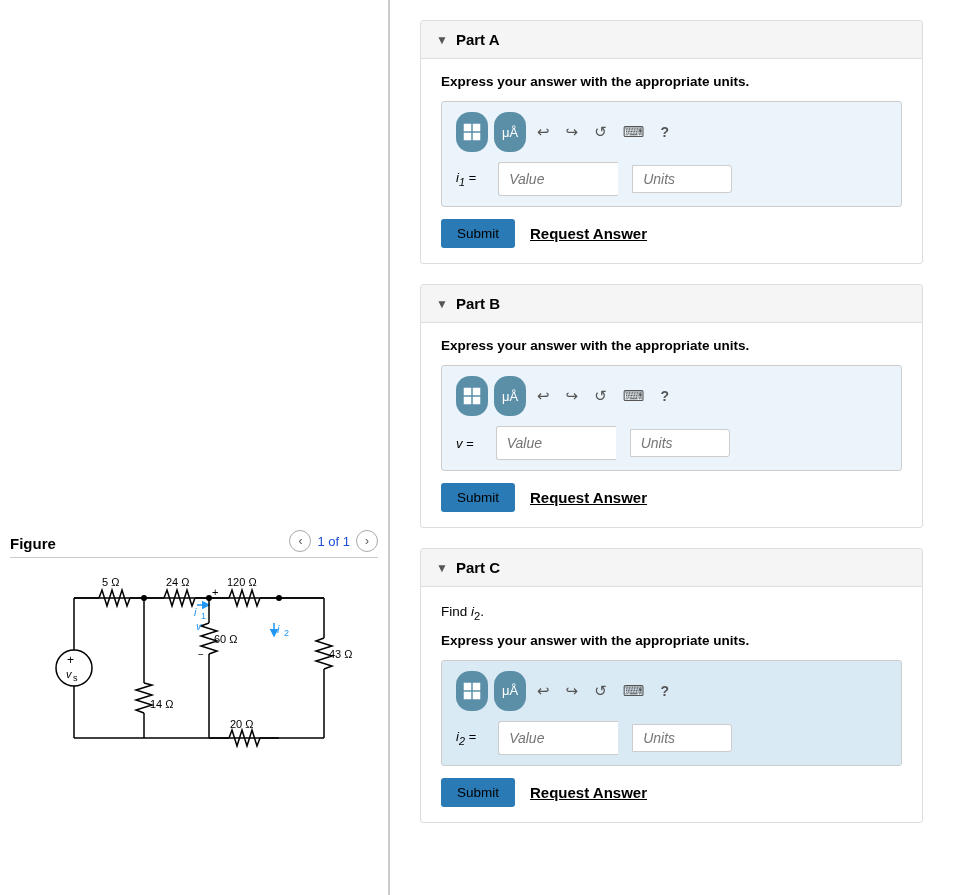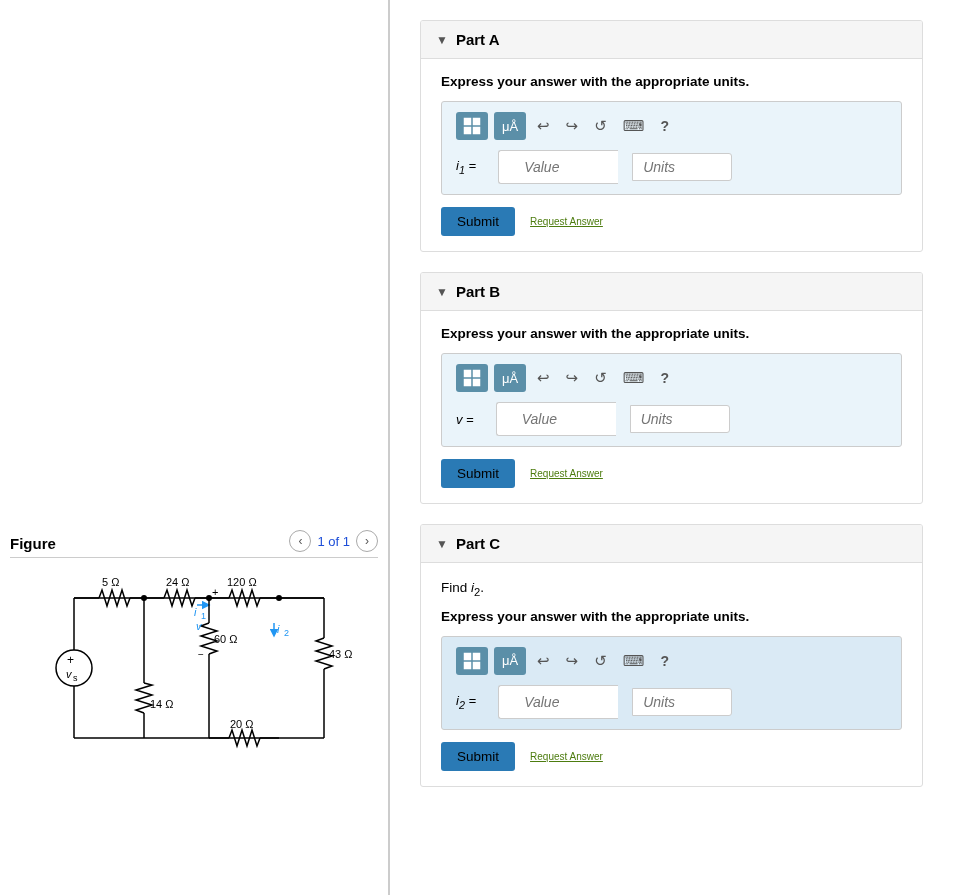--- a/index.html
+++ b/index.html
@@ -131,30 +131,30 @@
     .toolbar {
       display: flex;
       align-items: center;
       gap: 6px;
       margin-bottom: 10px;
     }
 
     .toolbar-btn {
       background: #5b8fa8;
       border: none;
-      border-radius: 3px;
+      border-radius: 14px;
       color: #fff;
       padding: 4px 7px;
       cursor: pointer;
       font-size: 13px;
       display: flex;
       align-items: center;
       justify-content: center;
       min-width: 32px;
-      height: 28px;
+      height: 40px;
     }
 
     .toolbar-btn.icon-btn {
       background: #5b8fa8;
     }
 
     .toolbar-icon {
       background: transparent;
       border: none;
       cursor: pointer;
@@ -179,21 +179,21 @@
 
     .input-label {
       font-size: 13px;
       margin-right: 8px;
       font-style: italic;
     }
 
     .value-input {
       border: 1px solid #ccc;
       border-right: none;
-      padding: 6px 25px;
+      padding: 6px 10px;
       font-size: 14px;
       width: 120px;
       height: 34px;
       background: #fff;
       color: #aaa;
       font-style: italic;
       outline: none;
       border-radius: 3px 0 0 3px;
     }
 
@@ -221,26 +221,27 @@
       background: #2a7ab5;
       color: #000000;
       border: none;
       border-radius: 3px;
       padding: 7px 16px;
       font-size: 13.5px;
       cursor: pointer;
     }
 
     .request-link {
-      color: #4d7c0f;
-      font-size: 10px;
+      color: #000000;
+      font-size: 15px;
       text-decoration: underline;
       cursor: pointer;
       background: none;
       border: none;
+      font-weight: bold;
     }
 
     .figure-link {
       color: #2a7ab5;
       cursor: pointer;
     }
   </style>
 </head>
 <body>
 

